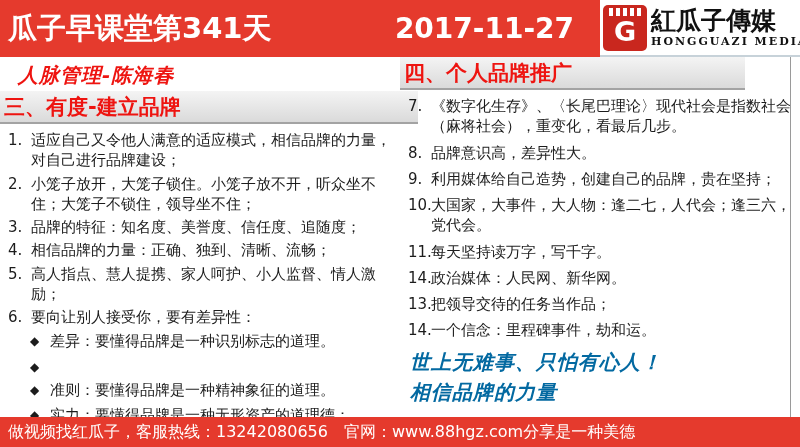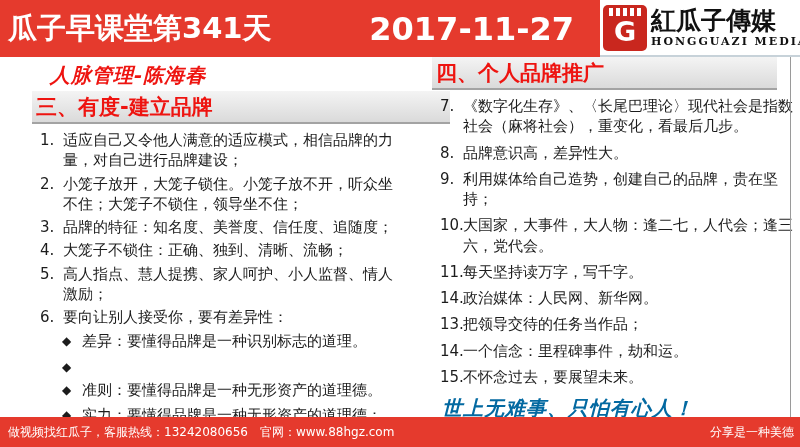--- a/index.html
+++ b/index.html
@@ -11,21 +11,21 @@
   .slide{width:800px;height:447px;position:relative;}
 
   
   .top{position:absolute;top:0;left:0;width:800px;height:59px;display:flex;}
   .banner-left{
     width:600px;height:57px;background:#e53a2d;color:#fff;
     display:flex;align-items:center;justify-content:space-between;
     box-sizing:border-box;padding:0 26px 0 8px;
   }
   .page-title{font-size:29px;font-weight:bold;letter-spacing:0px;white-space:nowrap;}
-  .header-date{font-size:32px;font-weight:bold;white-space:nowrap;}
+  .header-date{font-size:28px;font-weight:bold;white-space:nowrap;}
   .logo-area{
     width:200px;height:55px;background:#fff;border-bottom:2px solid #c7d2d9;
     display:flex;align-items:center;box-sizing:content-box;
   }
   .logo-mark{
     width:44px;height:46px;background:#c9271e;border-radius:5px;
     margin-left:3px;flex-shrink:0;
   }
   .teeth{display:flex;gap:3px;justify-content:center;padding-top:3px;}
   .teeth i{width:4px;height:8px;background:#fff;display:block;}
@@ -36,21 +36,21 @@
     font-size:25px;font-weight:bold;color:#111;white-space:nowrap;letter-spacing:0px;
   }
   .logo-en{
     font-family:"DejaVu Serif","Liberation Serif",serif;
     font-size:11px;color:#111;letter-spacing:2px;margin-top:3px;white-space:nowrap;font-weight:600;
   }
 
   
   .content{position:absolute;top:57px;left:0;width:800px;height:360px;display:flex;}
   .edge-line{position:absolute;left:790px;top:0;width:1px;height:360px;background:#9a9a9a;}
-  .col{width:400px;box-sizing:border-box;padding-left:32px;}
+  .col{width:400px;box-sizing:border-box;}
 
   .subtitle{
     margin:5px 0 2px 18px;color:#ee1410;font-size:20px;font-weight:bold;font-style:italic;
     letter-spacing:1px;
   }
   .section-bar{
     background:linear-gradient(#f4f4f4,#dadada);
     border-bottom:2px solid #a3a3a3;
     font-size:21px;font-weight:bold;color:#ee1410;
     padding:3px 6px 2px 4px;line-height:26px;
@@ -67,22 +67,22 @@
   ul.diamonds{list-style:none;margin:4px 0 0 30px;padding:0;color:#1c1c1c;}
   ul.diamonds li{display:flex;font-size:15px;line-height:1.35;margin-bottom:5px;}
   ul.diamonds .dia{width:20px;flex-shrink:0;font-size:12px;padding-top:2px;}
 
   .slogan{margin:3px 0 0 10px;color:#0369a1;font-weight:bold;font-style:italic;}
   .slogan div{font-size:20px;line-height:1.5;letter-spacing:1px;}
 
   
   .footer{
     position:absolute;left:0;bottom:0;width:800px;height:30px;background:#e53a2d;
-    color:#fff;display:flex;align-items:center;justify-content:space-between;
-    box-sizing:border-box;padding:0 6px 0 8px;font-size:12px;
+    color:#fff;display:flex;align-items:center;justify-content:flex-start;
+    box-sizing:border-box;padding:0 6px 0 8px;font-size:16px;
   }
   .footer span{white-space:pre;}
 </style>
 </head>
 <body>
 
 <div class="slide">
 
   <div class="top">
     <div class="banner-left">
@@ -120,42 +120,42 @@
         <li>
             <span class="num">2.</span>
             <span class="txt">小笼子放开，大笼子锁住。小笼子放不开，听众坐不住；大笼子不锁住，领导坐不住；</span>
           </li>
         <li>
             <span class="num">3.</span>
             <span class="txt">品牌的特征：知名度、美誉度、信任度、追随度；</span>
           </li>
         <li>
             <span class="num">4.</span>
-            <span class="txt">大笼子不锁住：正确、独到、清晰、流畅；</span>
+            <span class="txt">相信品牌的力量：正确、独到、清晰、流畅；</span>
           </li>
         <li>
             <span class="num">5.</span>
             <span class="txt">高人指点、慧人提携、家人呵护、小人监督、情人激励；</span>
           </li>
         <li>
             <span class="num">6.</span>
             <span class="txt">要向让别人接受你，要有差异性：</span>
           </li>
       </ol>
       <ul class="diamonds">
         <li>
             <span class="dia">◆</span>
             <span class="txt">差异：要懂得品牌是一种识别标志的道理。</span>
           </li>
         <li>
             <span class="dia">◆</span>
           </li>
         <li>
             <span class="dia">◆</span>
-            <span class="txt">准则：要懂得品牌是一种无形资产的道理德。</span>
+            <span class="txt">准则：要懂得品牌是一种精神象征的道理。</span>
           </li>
         <li>
             <span class="dia">◆</span>
             <span class="txt">实力：要懂得品牌是一种无形资产的道理德：</span>
           </li>
         <li>
             <span class="dia">◆</span>
             <span class="txt">讲处世，为人总是很根本的。</span>
           </li>
       </ul>
@@ -188,24 +188,20 @@
             <span class="num">14.</span>
             <span class="txt">政治媒体：人民网、新华网。</span>
           </li>
         <li>
             <span class="num">13.</span>
             <span class="txt">把领导交待的任务当作品；</span>
           </li>
         <li>
             <span class="num">14.</span>
             <span class="txt">一个信念：里程碑事件，劫和运。</span>
-          </li>
-        <li>
-            <span class="num">15.</span>
-            <span class="txt">不怀念过去，要展望未来。</span>
           </li>
       </ol>
       <div class="slogan">
         <div>世上无难事、只怕有心人！</div>
         <div>相信品牌的力量</div>
       </div>
     </div>
 
     <div class="edge-line"></div>
   </div>

